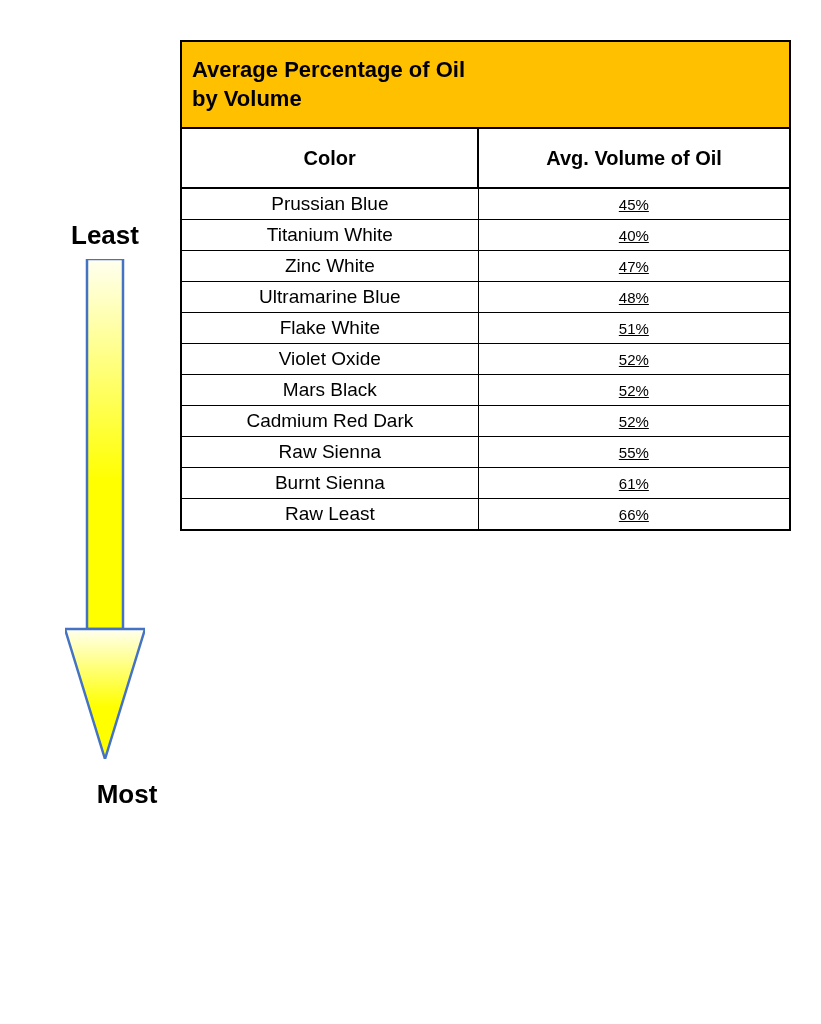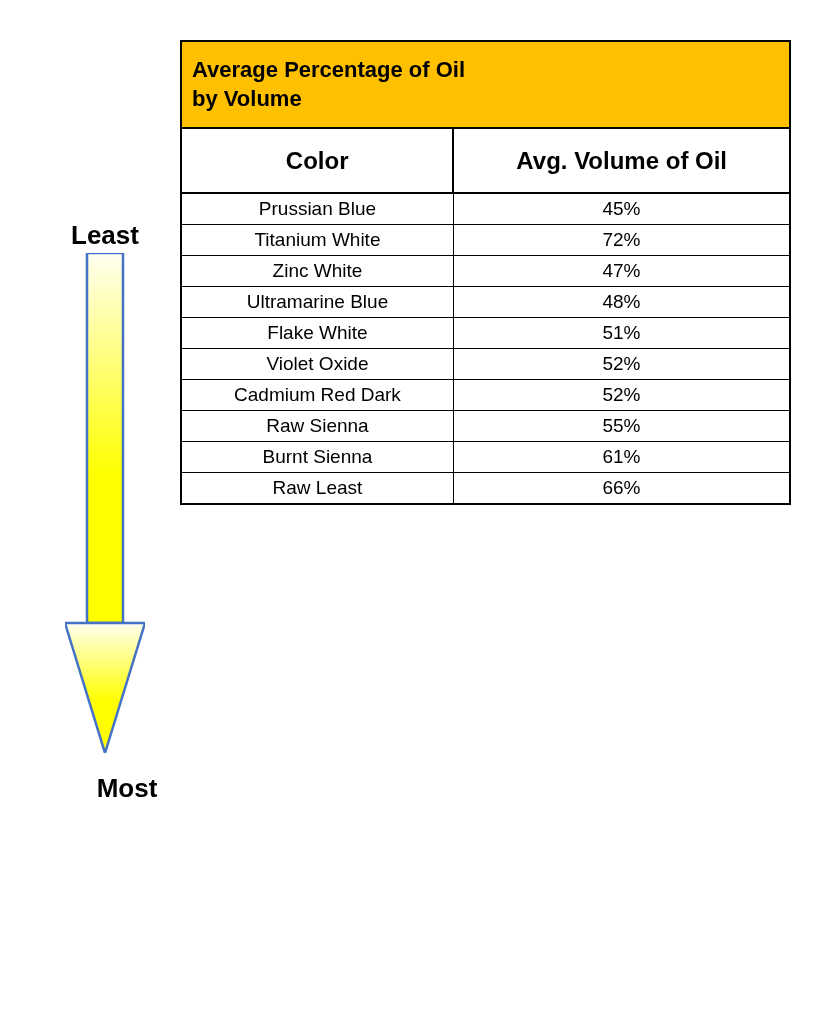--- a/index.html
+++ b/index.html
@@ -30,21 +30,21 @@
       justify-content: flex-start;
       width: 150px;
       padding-top: 180px;
       flex-shrink: 0;
     }
 
     .least-label {
       font-size: 26px;
       font-weight: bold;
       color: #000;
-      margin-bottom: 2px;
+      margin-bottom: 8px;
       font-family: Arial, sans-serif;
     }
 
     .arrow-container {
       position: relative;
       width: 80px;
       height: 500px;
       margin-bottom: 10px;
     }
 
@@ -78,42 +78,43 @@
       font-size: 22px;
       font-weight: bold;
       color: #000;
       padding: 14px 10px;
       border: 2px solid #000;
       line-height: 1.3;
     }
 
     .header-row th {
       border: 2px solid #000;
-      font-size: 24px;
+      font-size: 20px;
       font-weight: bold;
       color: #000;
       padding: 16px 10px;
       line-height: 1.3;
       margin-top: 8px;
     }
 
     .data-row td {
       border: 1.5px solid #000;
       text-align: center;
       font-size: 19px;
       color: #000;
       padding: 4px 10px;
     }
 
     .data-row td:first-child {
       font-size: 19px;
     }
 
     .data-row td:last-child {
-      font-size: 19px;
+      font-size: 15px;
+      text-decoration: underline;
     }
   </style>
 </head>
 <body>
 
 <div class="page-container">
 
   <div class="left-sidebar">
     <div class="least-label">Least</div>
     <div class="arrow-container">
@@ -149,36 +150,40 @@
           </th>
         </tr>
       </thead>
       <tbody id="table-body">
       <tr class="data-row">
             <td>Prussian Blue</td>
             <td>45%</td>
           </tr>
           <tr class="data-row">
             <td>Titanium White</td>
-            <td>72%</td>
+            <td>40%</td>
           </tr>
           <tr class="data-row">
             <td>Zinc White</td>
             <td>47%</td>
           </tr>
           <tr class="data-row">
             <td>Ultramarine Blue</td>
             <td>48%</td>
           </tr>
           <tr class="data-row">
             <td>Flake White</td>
             <td>51%</td>
           </tr>
           <tr class="data-row">
             <td>Violet Oxide</td>
+            <td>52%</td>
+          </tr>
+          <tr class="data-row">
+            <td>Mars Black</td>
             <td>52%</td>
           </tr>
           <tr class="data-row">
             <td>Cadmium Red Dark</td>
             <td>52%</td>
           </tr>
           <tr class="data-row">
             <td>Raw Sienna</td>
             <td>55%</td>
           </tr>

